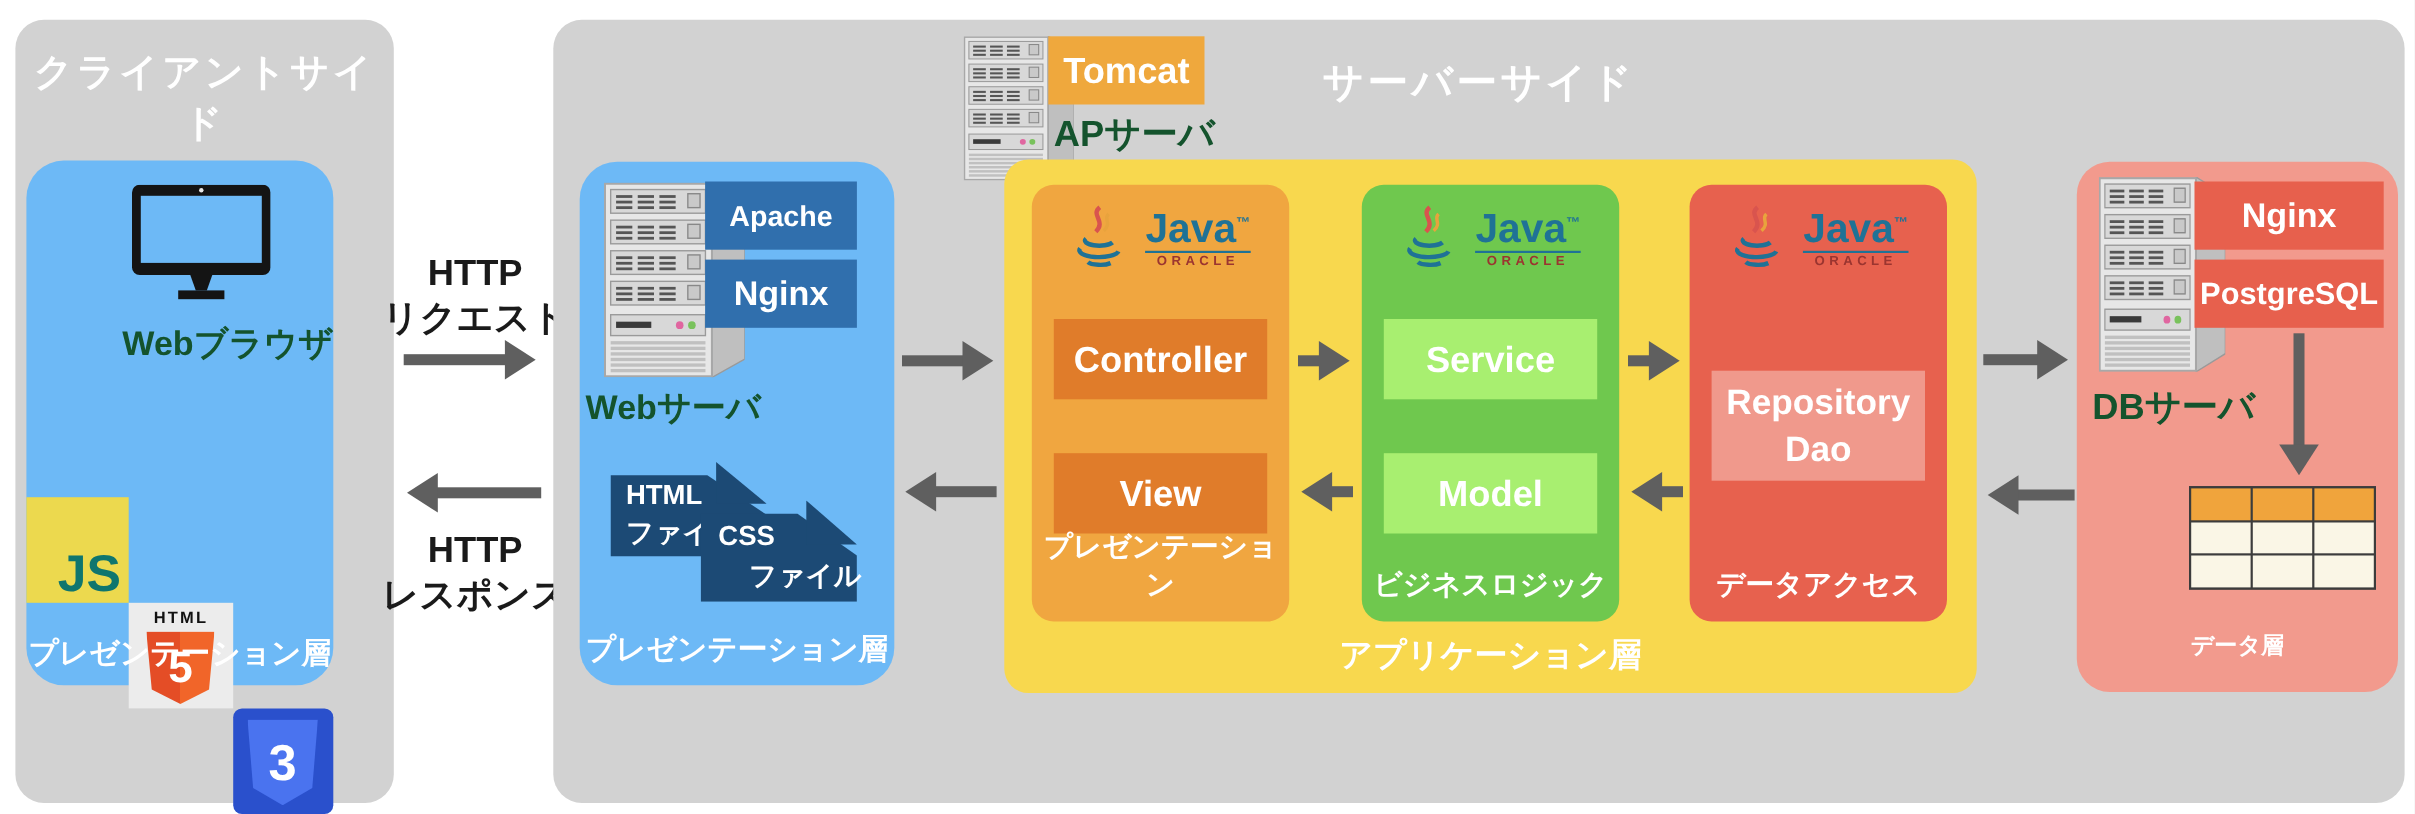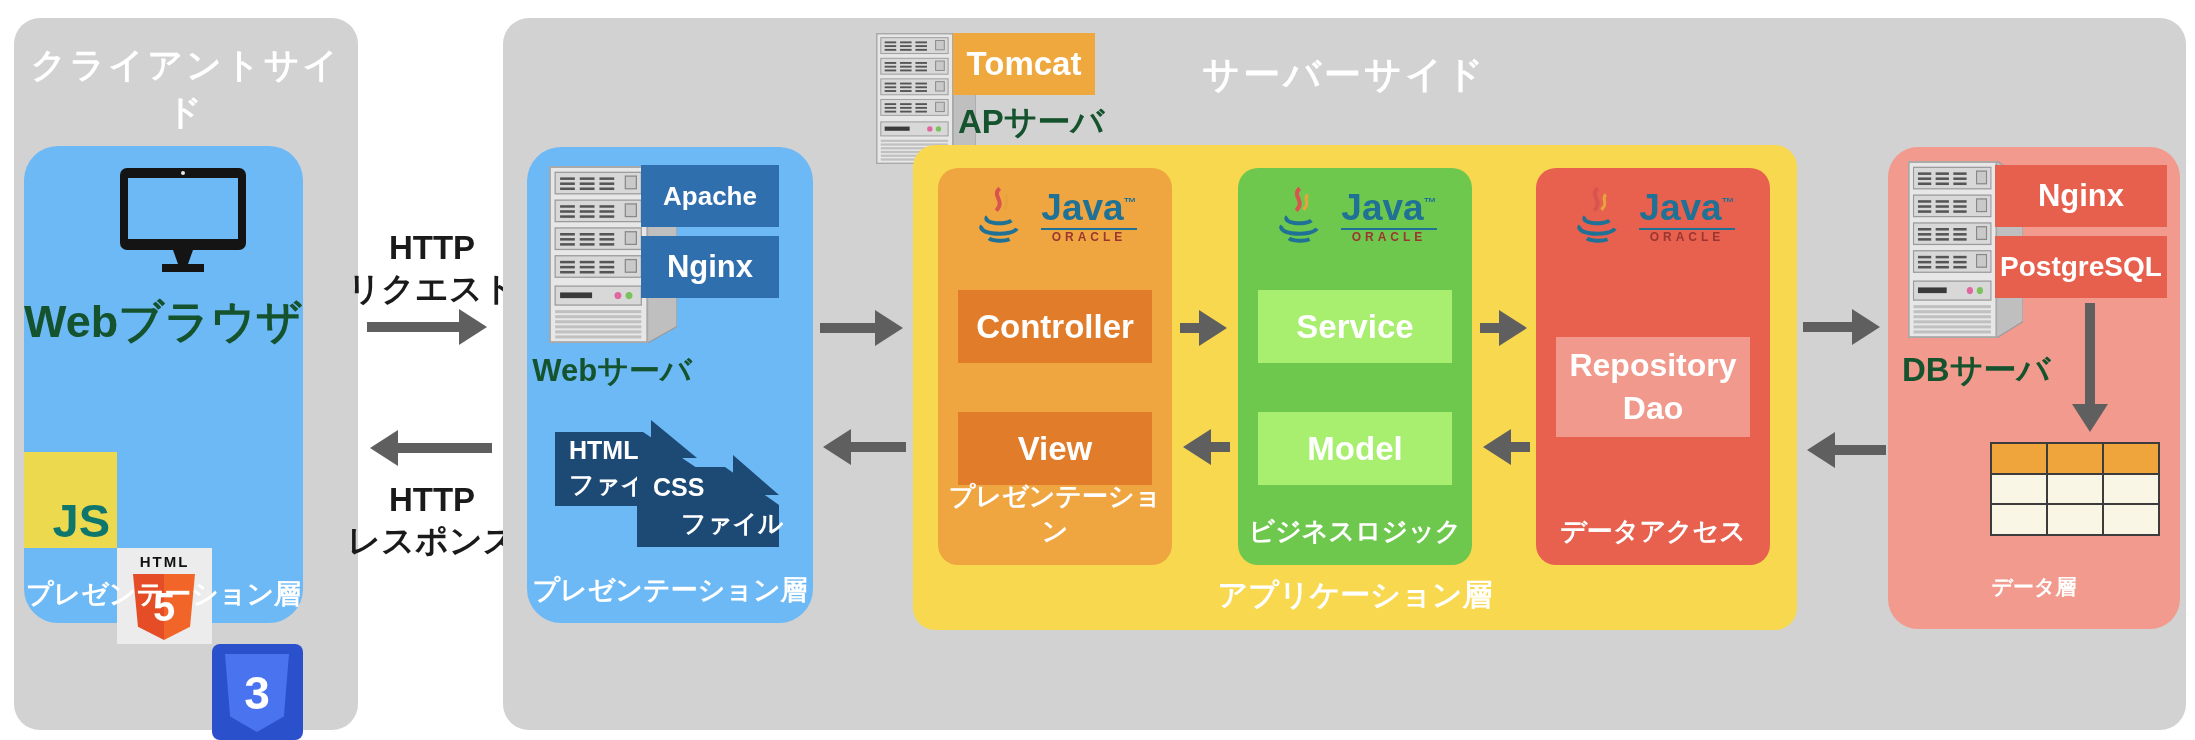--- a/index.html
+++ b/index.html
@@ -69,21 +69,21 @@
   <div class="abs bluebox" style="left:24px;top:146px;width:279px;height:477px;"></div>
 
   <svg class="abs" style="left:120px;top:168px;" width="126" height="106" viewBox="0 0 126 106">
     <rect x="0" y="0" width="126" height="82" rx="7" fill="#141414"></rect>
     <rect x="8" y="10" width="110" height="61" fill="#6db9f6"></rect>
     <circle cx="63" cy="5" r="2" fill="#e8e8e8"></circle>
     <polygon points="53,82 73,82 68,96 58,96" fill="#141414"></polygon>
     <rect x="42" y="96" width="42" height="8" fill="#141414"></rect>
   </svg>
 
-  <div class="abs blk" style="left:24px;top:292px;width:279px;text-align:left;font-size:45px;">Webブラウザ</div>
+  <div class="abs blk" style="left:24px;top:292px;width:279px;text-align:right;font-size:31px;">Webブラウザ</div>
 
   <div class="abs js-logo" style="left:24px;top:452px;width:93px;height:96px;">
     <span>JS</span>
   </div>
   <div class="abs html5-logo" style="left:117px;top:452px;width:95px;height:96px;">
     <div class="html5-word">HTML</div>
     <div class="html5-shield">
       <span>5</span>
     </div>
   </div>

